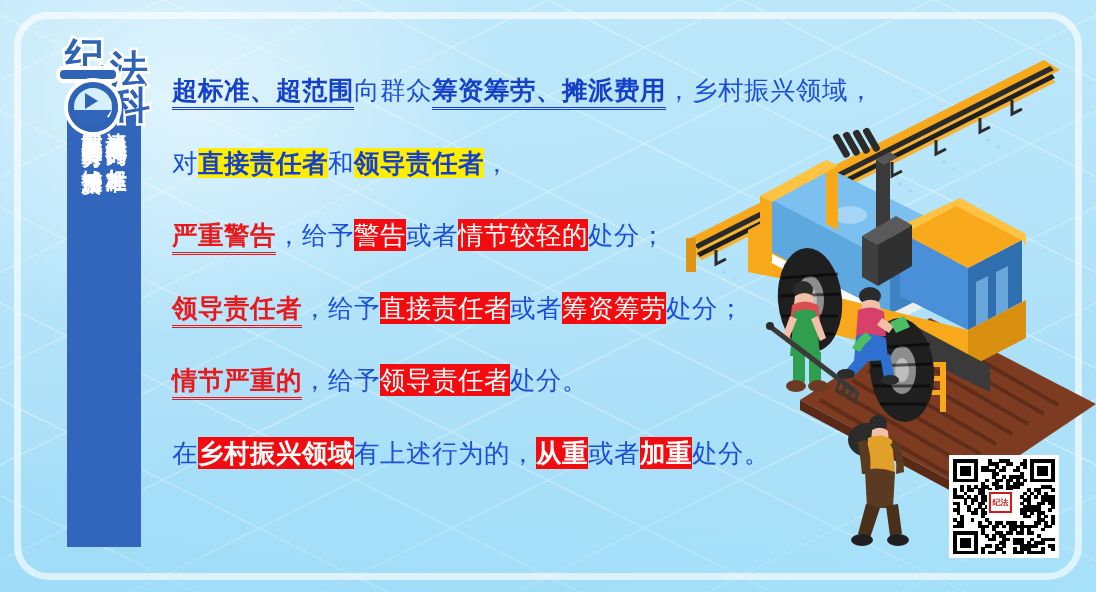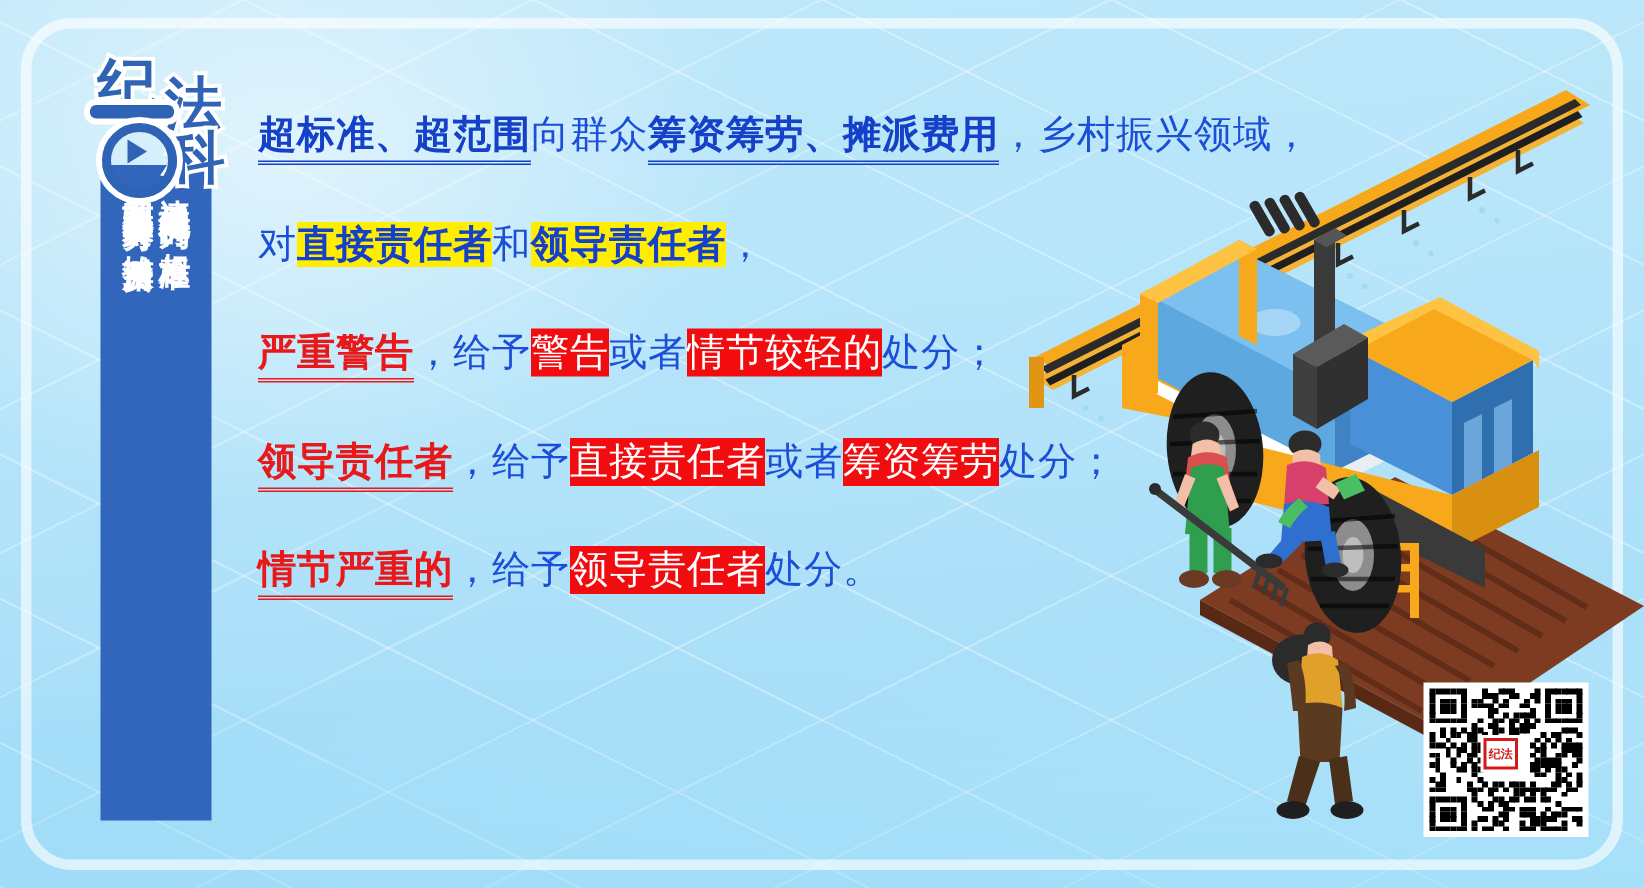--- a/index.html
+++ b/index.html
@@ -344,20 +344,21 @@
     <div class="banner-col">违反群众纪律的行为：超标准、</div>
     <div class="banner-col">超范围向群众筹资筹劳、摊派费用</div>
   </div>
 
   <div class="body-text">
     <div class="line"><span class="seg b-ul">超标准、超范围</span><span class="seg">向群众</span><span class="seg b-ul">筹资筹劳、摊派费用</span><span class="seg">，乡村振兴领域，</span></div>
     <div class="line"><span class="seg">对</span><span class="seg hl-yellow">直接责任者</span><span class="seg">和</span><span class="seg hl-yellow">领导责任者</span><span class="seg">，</span></div>
     <div class="line"><span class="seg red-ul">严重警告</span><span class="seg">，给予</span><span class="seg hl-red">警告</span><span class="seg">或者</span><span class="seg hl-red">情节较轻的</span><span class="seg">处分；</span></div>
     <div class="line"><span class="seg red-ul">领导责任者</span><span class="seg">，给予</span><span class="seg hl-red">直接责任者</span><span class="seg">或者</span><span class="seg hl-red">筹资筹劳</span><span class="seg">处分；</span></div>
     <div class="line"><span class="seg red-ul">情节严重的</span><span class="seg">，给予</span><span class="seg hl-red">领导责任者</span><span class="seg">处分。</span></div>
+    <div class="line"><span class="seg">在</span><span class="seg hl-red-b">乡村振兴领域</span><span class="seg">有上述行为的，</span><span class="seg hl-red-b">从重</span><span class="seg">或者</span><span class="seg hl-red-b">加重</span><span class="seg">处分。</span></div>
   </div>
 
   <div class="qr">
     <div class="qr-canvas" id="qr-canvas">
         <div class="qr-mod" style="left: 0px; top: 0px; width: 3.91724px; height: 3.67586px;"></div>
         <div class="qr-mod" style="left: 3.51724px; top: 0px; width: 3.91724px; height: 3.67586px;"></div>
         <div class="qr-mod" style="left: 7.03448px; top: 0px; width: 3.91724px; height: 3.67586px;"></div>
         <div class="qr-mod" style="left: 10.5517px; top: 0px; width: 3.91724px; height: 3.67586px;"></div>
         <div class="qr-mod" style="left: 14.069px; top: 0px; width: 3.91724px; height: 3.67586px;"></div>
         <div class="qr-mod" style="left: 17.5862px; top: 0px; width: 3.91724px; height: 3.67586px;"></div>

